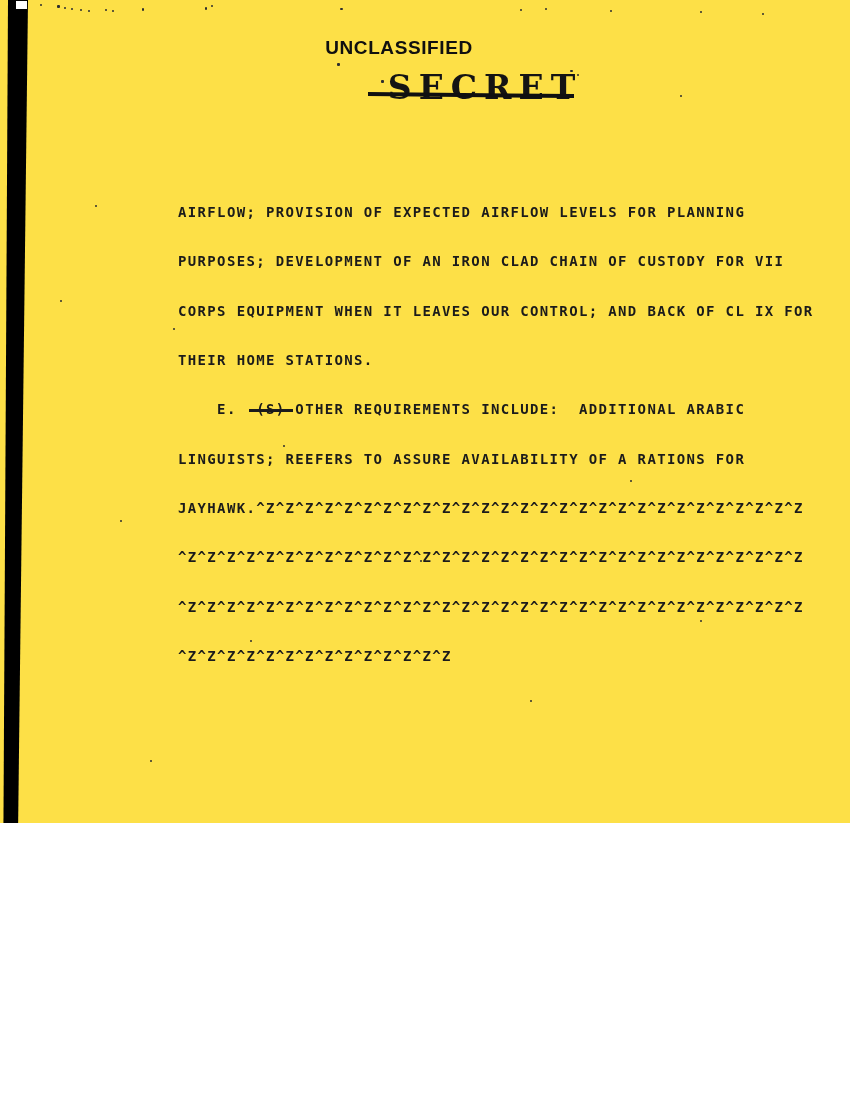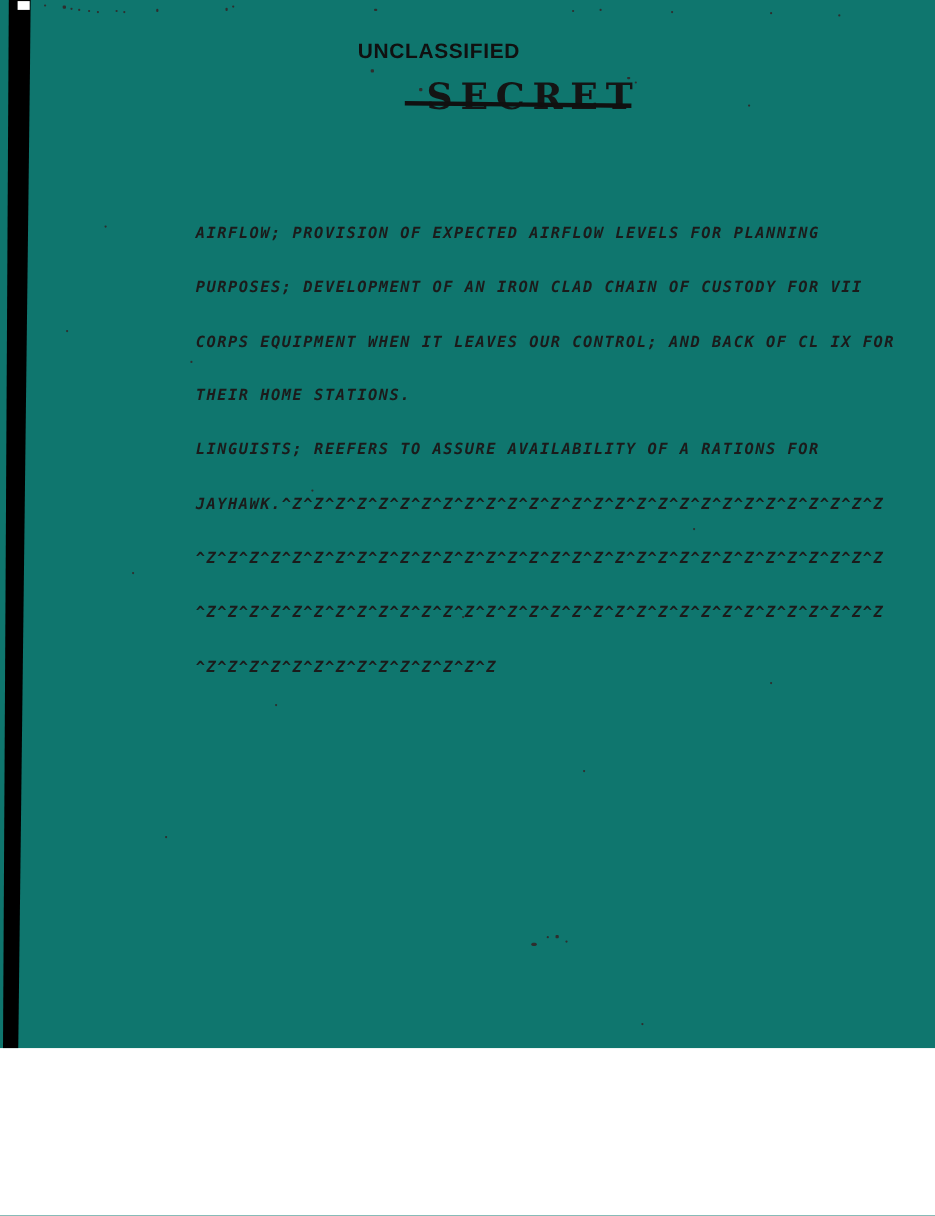--- a/index.html
+++ b/index.html
@@ -1,19 +1,19 @@
 <!DOCTYPE html>
 <html><head>
 <meta charset="utf-8">
 <style>
   html,body{margin:0;padding:0;background:#ffffff;}
   .page{
     position:relative;
-    width:850px;height:953px;
-    background:#0f766e;
+    width:850px;height:823px;
+    background:#fde047;
     overflow:hidden;
     font-family:"Liberation Sans", sans-serif;
   }
   
   .edge-bar{
     position:absolute;left:0;top:0;width:32px;height:1086px;
     background:#000;
     clip-path:polygon(8px 0, 28px 0, 15px 100%, 2px 100%);
   }
   .edge-notch{
@@ -59,21 +59,21 @@
   .secret-wrap.bottom .secret-word{font-size:38px;letter-spacing:4px;}
   .strike-line{position:absolute;background:#101010;}
   .strike-line.top{left:368px;top:93px;width:206px;height:4px;transform:rotate(0.6deg);}
   .strike-line.bottom{left:337px;top:989px;width:254px;height:4px;transform:rotate(-1.9deg);}
   
   .body-text{
     position:absolute;left:178px;top:171px;width:660px;
     font-family:"DejaVu Sans Mono", monospace;
     font-weight:bold;
     font-size:14px;line-height:16.45px;letter-spacing:1.35px;
-    color:#1b1b1b;white-space:pre;font-style:italic;
+    color:#1b1b1b;white-space:pre;
   }
   .body-text .line{height:16.45px;}
   .strike-s{position:relative;display:inline-block;}
   .strike-s::after{
     content:"";position:absolute;left:-7px;right:-7px;top:45%;height:3px;background:#1b1b1b;
   }
   
   .speck{position:absolute;background:#2e2e2e;border-radius:1px;}
 </style>
 </head>
@@ -92,20 +92,21 @@
   <div class="secret-wrap top">
     <span class="secret-word">SECRET</span>
   </div>
   <div class="strike-line top"></div>
 
   <div class="body-text">
     <div class="line">AIRFLOW; PROVISION OF EXPECTED AIRFLOW LEVELS FOR PLANNING</div>
     <div class="line">PURPOSES; DEVELOPMENT OF AN IRON CLAD CHAIN OF CUSTODY FOR VII</div>
     <div class="line">CORPS EQUIPMENT WHEN IT LEAVES OUR CONTROL; AND BACK OF CL IX FOR</div>
     <div class="line">THEIR HOME STATIONS.</div>
+    <div class="line"><span>    E.  </span><span class="strike-s">(S)</span><span> OTHER REQUIREMENTS INCLUDE:  ADDITIONAL ARABIC</span></div>
     <div class="line">LINGUISTS; REEFERS TO ASSURE AVAILABILITY OF A RATIONS FOR</div>
     <div class="line">JAYHAWK.^Z^Z^Z^Z^Z^Z^Z^Z^Z^Z^Z^Z^Z^Z^Z^Z^Z^Z^Z^Z^Z^Z^Z^Z^Z^Z^Z^Z</div>
     <div class="line">^Z^Z^Z^Z^Z^Z^Z^Z^Z^Z^Z^Z^Z^Z^Z^Z^Z^Z^Z^Z^Z^Z^Z^Z^Z^Z^Z^Z^Z^Z^Z^Z</div>
     <div class="line">^Z^Z^Z^Z^Z^Z^Z^Z^Z^Z^Z^Z^Z^Z^Z^Z^Z^Z^Z^Z^Z^Z^Z^Z^Z^Z^Z^Z^Z^Z^Z^Z</div>
     <div class="line">^Z^Z^Z^Z^Z^Z^Z^Z^Z^Z^Z^Z^Z^Z</div>
   </div>
 
   <div class="secret-wrap bottom">
     <span class="secret-word">SECRET</span>
   </div>

